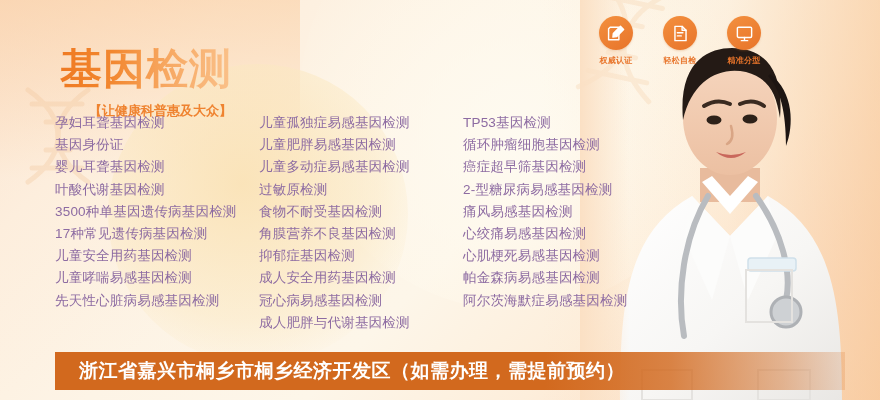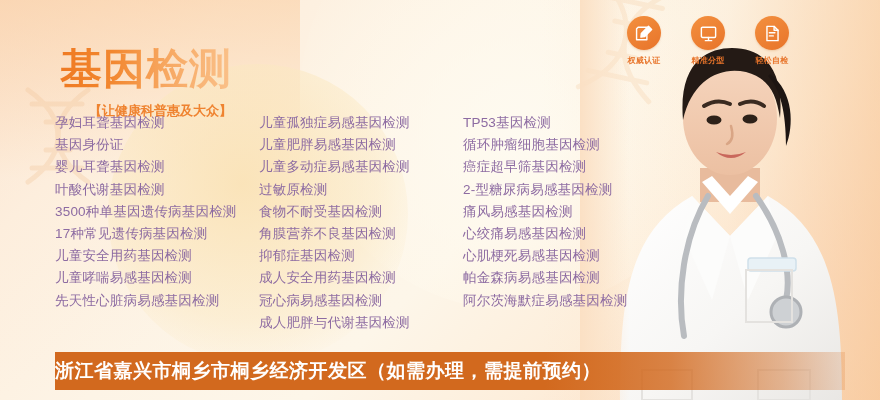--- a/index.html
+++ b/index.html
@@ -88,21 +88,21 @@
     font-weight: bold;
     color: #ef8330;
     letter-spacing: 0px;
     padding-bottom: 4px;
     text-align: right;
   }
 
   
   .features {
     position: absolute;
-    left: 618px; top: 16px;
+    left: 590px; top: 16px;
     display: flex;
     gap: 12px;
   }
   .feature {
     width: 52px;
     display: flex;
     flex-direction: column;
     align-items: center;
     gap: 5px;
   }
@@ -146,20 +146,21 @@
     width: 790px; height: 38px;
     background: linear-gradient(90deg, #d2691e 0%, #d2691e 62%, rgba(210,105,30,0.82) 78%, rgba(210,105,30,0.45) 92%, rgba(210,105,30,0.18) 100%);
     display: flex;
     align-items: center;
   }
   .addressbar-text {
     color: #ffffff;
     font-size: 19px;
     font-weight: bold;
     letter-spacing: 0.5px;
+    padding-left: 24px;
     white-space: nowrap;
   }
 </style>
 </head>
 <body>
 
 <div id="banner">
 
   <div class="bg-wash-left"></div>
   <div class="bg-circle2"></div>
@@ -254,38 +255,38 @@
           <path d="M4 4 h11 v16 h-13 v-14 z"></path>
           <path d="M17 3 l4 4 l-9 9 l-4.5 .5 l .5 -4.5 z" fill="#ffffff" stroke="#ffffff"></path>
         </svg>
       </div>
       <div class="feature-label">权威认证</div>
     </div>
 
     <div class="feature">
       <div class="feature-circle">
         <svg width="19" height="19" viewBox="0 0 24 24" fill="none" stroke="#ffffff" stroke-width="1.8" stroke-linecap="round" stroke-linejoin="round">
-          <rect x="3" y="4" width="18" height="13" rx="1.5"></rect>
-          <path d="M12 17 v3"></path>
-          <path d="M8 21 h8"></path>
-        </svg>
-      </div>
-      <div class="feature-label">精准分型</div>
-    </div>
-
-    <div class="feature">
-      <div class="feature-circle">
-        <svg width="19" height="19" viewBox="0 0 24 24" fill="none" stroke="#ffffff" stroke-width="1.8" stroke-linecap="round" stroke-linejoin="round">
           <path d="M5 3 h9 l5 5 v13 h-14 z"></path>
           <path d="M14 3 v5 h5"></path>
           <path d="M8 11 h7"></path>
           <path d="M8 15 h5"></path>
         </svg>
       </div>
       <div class="feature-label">轻松自检</div>
+    </div>
+
+    <div class="feature">
+      <div class="feature-circle">
+        <svg width="19" height="19" viewBox="0 0 24 24" fill="none" stroke="#ffffff" stroke-width="1.8" stroke-linecap="round" stroke-linejoin="round">
+          <rect x="3" y="4" width="18" height="13" rx="1.5"></rect>
+          <path d="M12 17 v3"></path>
+          <path d="M8 21 h8"></path>
+        </svg>
+      </div>
+      <div class="feature-label">精准分型</div>
     </div>
 
   </div>
 
   <div class="columns">
 
     <div class="column">
       <div class="item">孕妇耳聋基因检测</div>
       <div class="item">基因身份证</div>
       <div class="item">婴儿耳聋基因检测</div>

